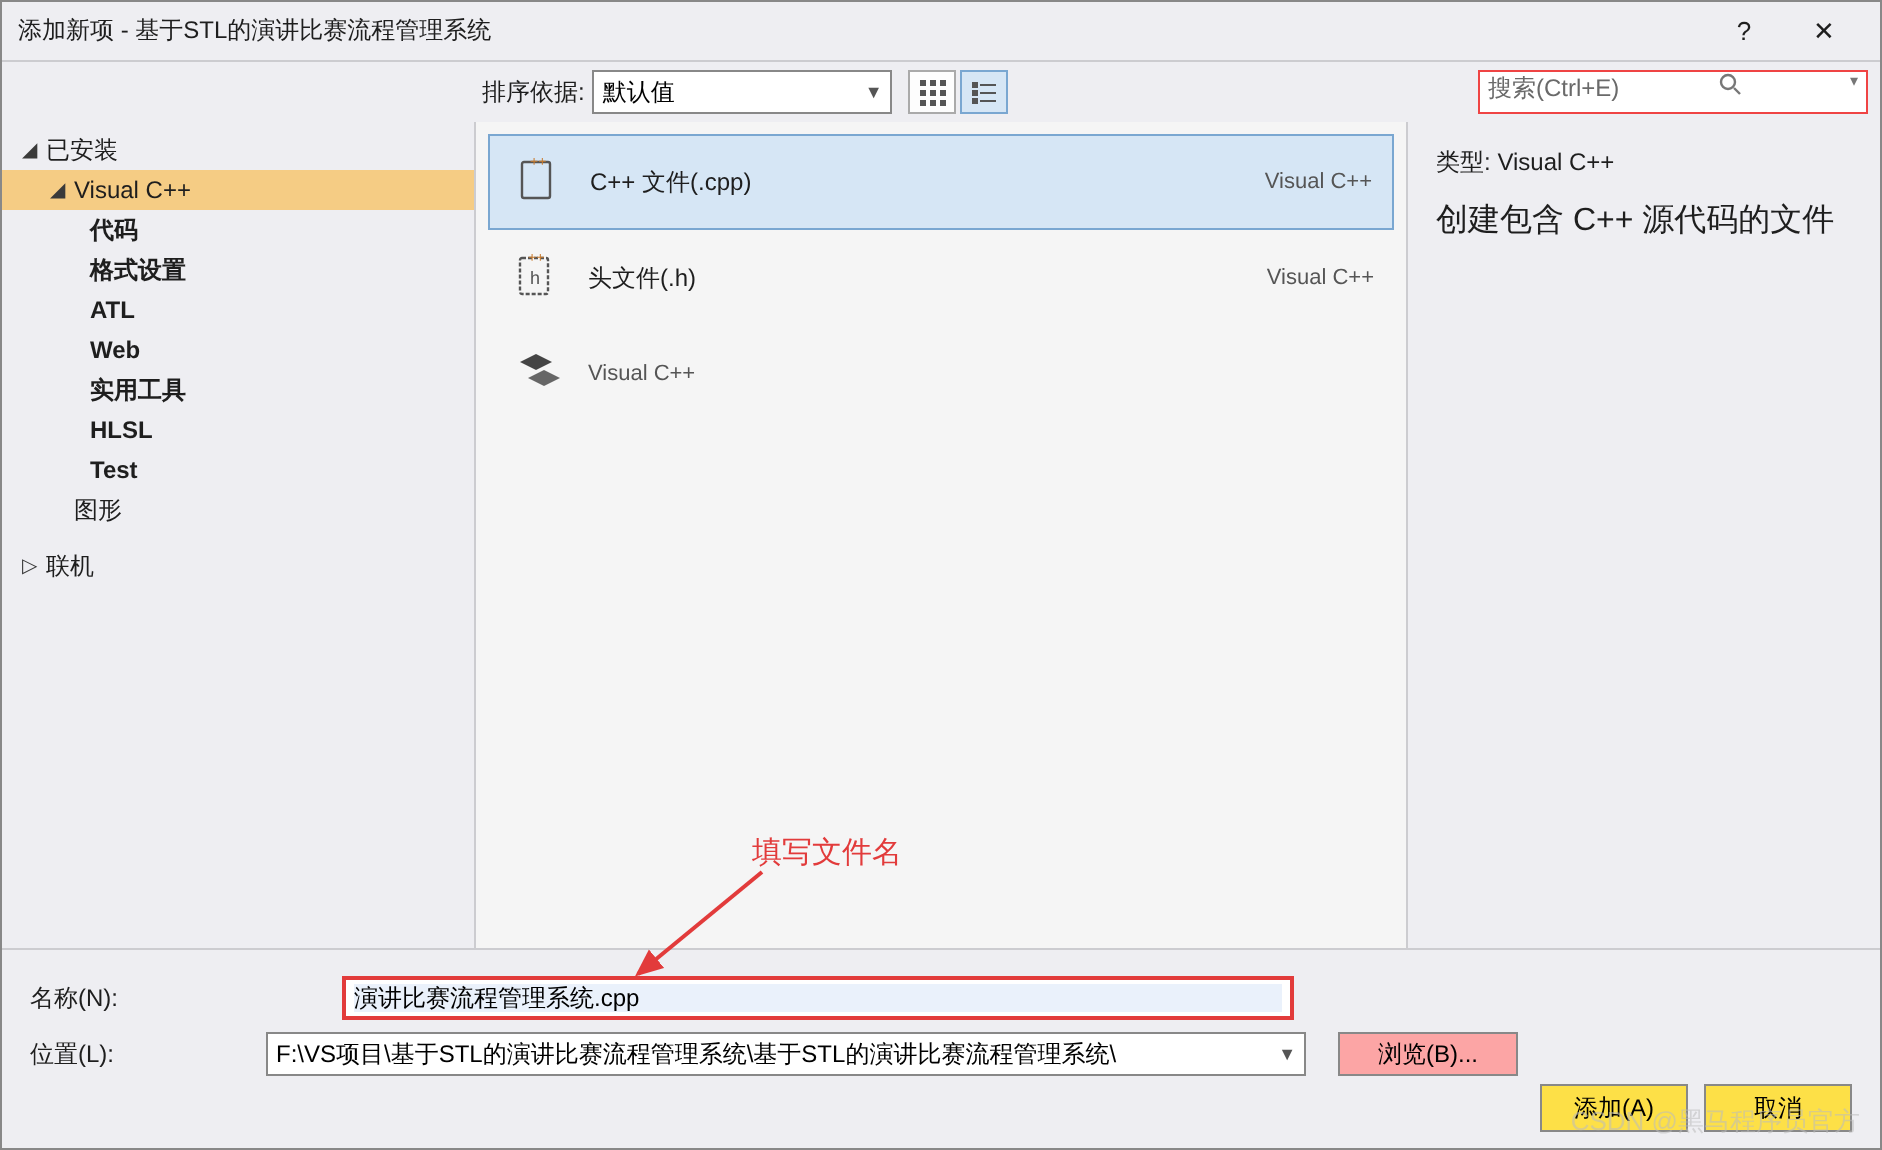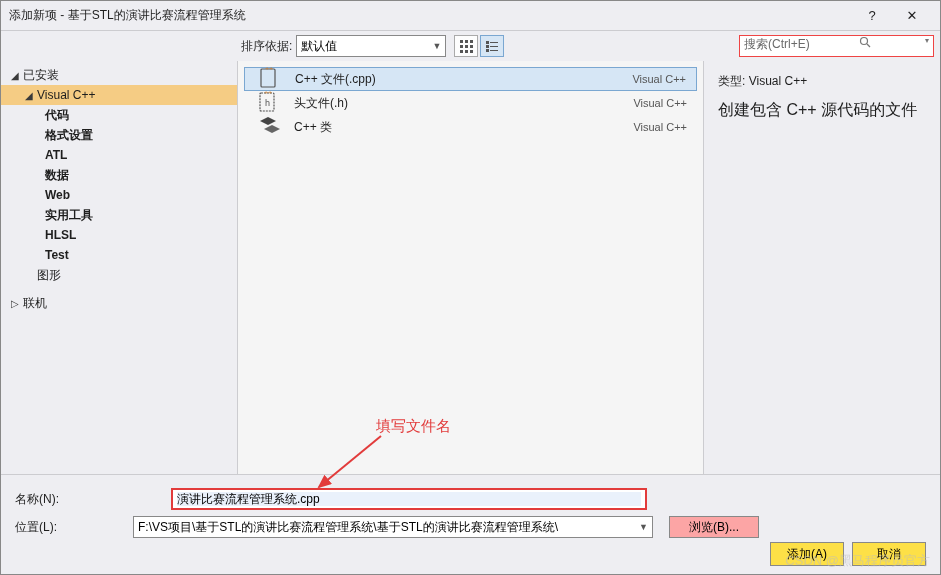--- a/index.html
+++ b/index.html
@@ -74,21 +74,21 @@
 }
 .tree-item.selected { background: #f5cc84; }
 .center-panel {
   flex: 1;
   background: #f5f5f5;
   border-left: 1px solid #ccccd0;
   border-right: 1px solid #ccccd0;
   padding: 6px 6px;
 }
 .list-row {
-  height: 24px;
+  height: 48px;
   display: flex;
   align-items: center;
   padding: 0 10px;
 }
 .list-row.selected { background: #d6e6f5; border: 1px solid #7aa7d1; }
 .list-row .file-icon {
   width: 28px; height: 28px; display: flex; align-items: center; justify-content: center;
   margin-right: 12px;
 }
 .list-row .file-name { flex: 1; color: #1e1e1e; }
@@ -221,23 +221,20 @@
     <div class="tree-item lvl3">
         <span>代码</span>
       </div>
     <div class="tree-item lvl3">
         <span>格式设置</span>
       </div>
     <div class="tree-item lvl3">
         <span>ATL</span>
       </div>
     <div class="tree-item lvl3">
-        <span>数据</span>
-      </div>
-    <div class="tree-item lvl3">
         <span>Web</span>
       </div>
     <div class="tree-item lvl3">
         <span>实用工具</span>
       </div>
     <div class="tree-item lvl3">
         <span>HLSL</span>
       </div>
     <div class="tree-item lvl3">
         <span>Test</span>
@@ -274,21 +271,20 @@
       <span class="file-name">头文件(.h)</span>
       <span class="file-lang">Visual C++</span>
     </div>
     <div class="list-row">
       <span class="file-icon">
         <svg width="24" height="24" viewBox="0 0 24 24">
             <polygon points="4,6 12,2 20,6 12,10" fill="#444"></polygon>
             <polygon points="8,14 16,10 24,14 16,18" fill="#666"></polygon>
           </svg>
       </span>
-      <span class="file-name">C++ 类</span>
       <span class="file-lang">Visual C++</span>
     </div>
   </div>
 
   <div class="right-panel">
     <div class="type-line">
       <span>类型:</span>
       <span>Visual C++</span>
     </div>
     <div class="desc-line">创建包含 C++ 源代码的文件</div>

